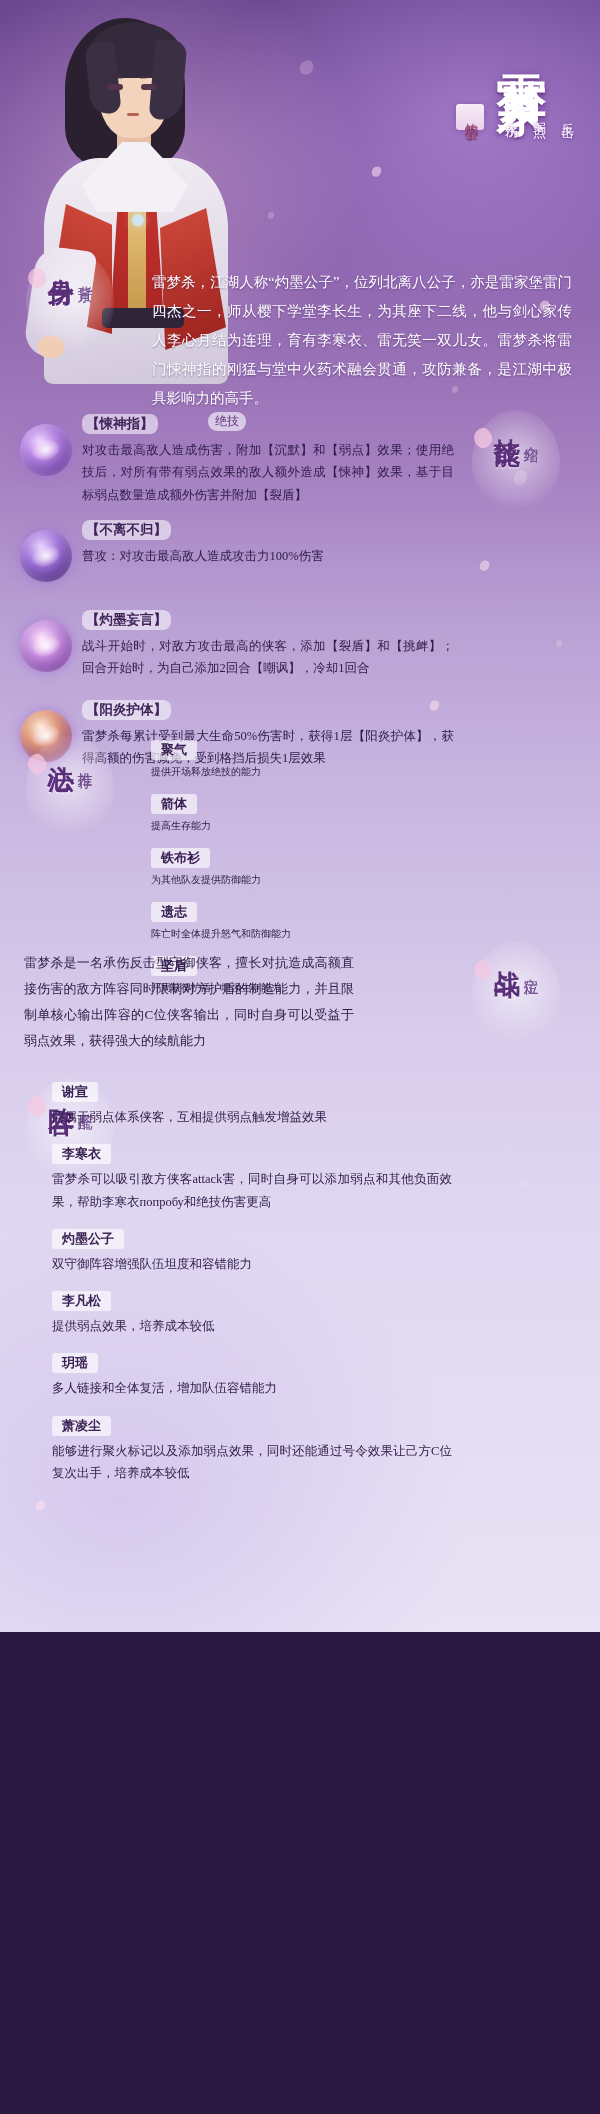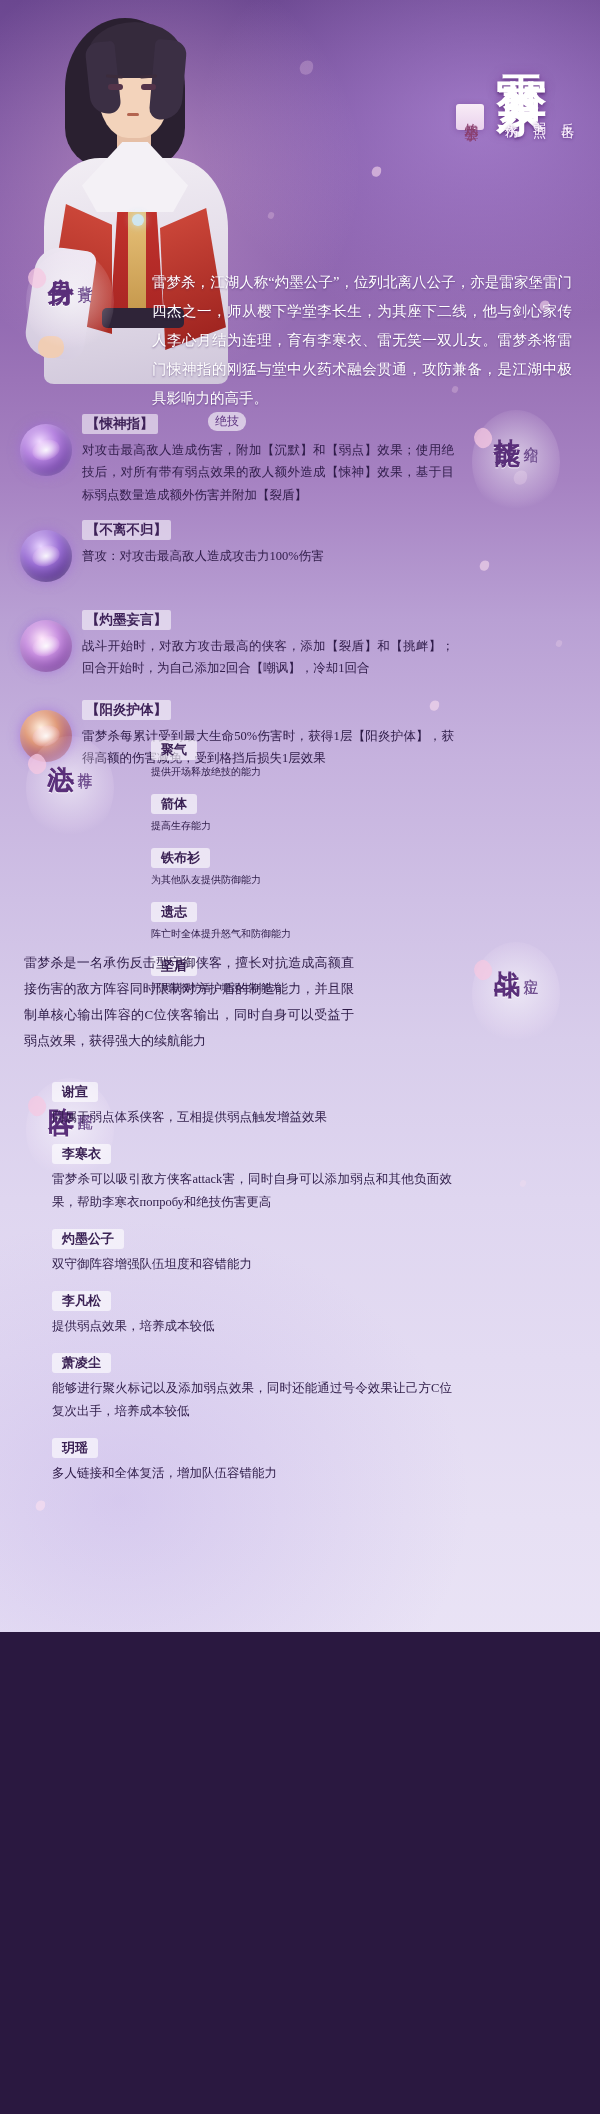--- a/index.html
+++ b/index.html
@@ -304,21 +304,21 @@
     background: radial-gradient(circle at 40% 34%, #fff0e0 0%, #e09a7a 35%, #8f3f7a 78%, #3e1a5c 100%);
   }
   .skill-name {
     display: inline-block;
     font-family: "Liberation Serif", serif;
     font-size: 13.5px;
     font-weight: bold;
     color: #3e2258;
     background: rgba(255,255,255,.55);
     padding: 1px 4px;
-    border-radius: 2px;
+    border-radius: 8px;
     margin-left: 58px;
     margin-bottom: 5px;
   }
   .skill-desc {
     margin-left: 58px;
     width: 372px;
     font-family: "Liberation Serif", serif;
     font-size: 12.5px;
     line-height: 1.78;
     color: #2f1c49;
@@ -561,22 +561,22 @@
     </div>
     <div class="team-item">
       <div class="team-name">灼墨公子</div>
       <div class="team-desc">双守御阵容增强队伍坦度和容错能力</div>
     </div>
     <div class="team-item">
       <div class="team-name">李凡松</div>
       <div class="team-desc">提供弱点效果，培养成本较低</div>
     </div>
     <div class="team-item">
+      <div class="team-name">玥瑶</div>
+      <div class="team-desc">多人链接和全体复活，增加队伍容错能力</div>
+    </div>
+    <div class="team-item">
       <div class="team-name">萧凌尘</div>
       <div class="team-desc">能够进行聚火标记以及添加弱点效果，同时还能通过号令效果让己方C位复次出手，培养成本较低</div>
     </div>
-    <div class="team-item">
-      <div class="team-name">玥瑶</div>
-      <div class="team-desc">多人链接和全体复活，增加队伍容错能力</div>
-    </div>
   </div>
 
 </div>
 
 </body></html>

